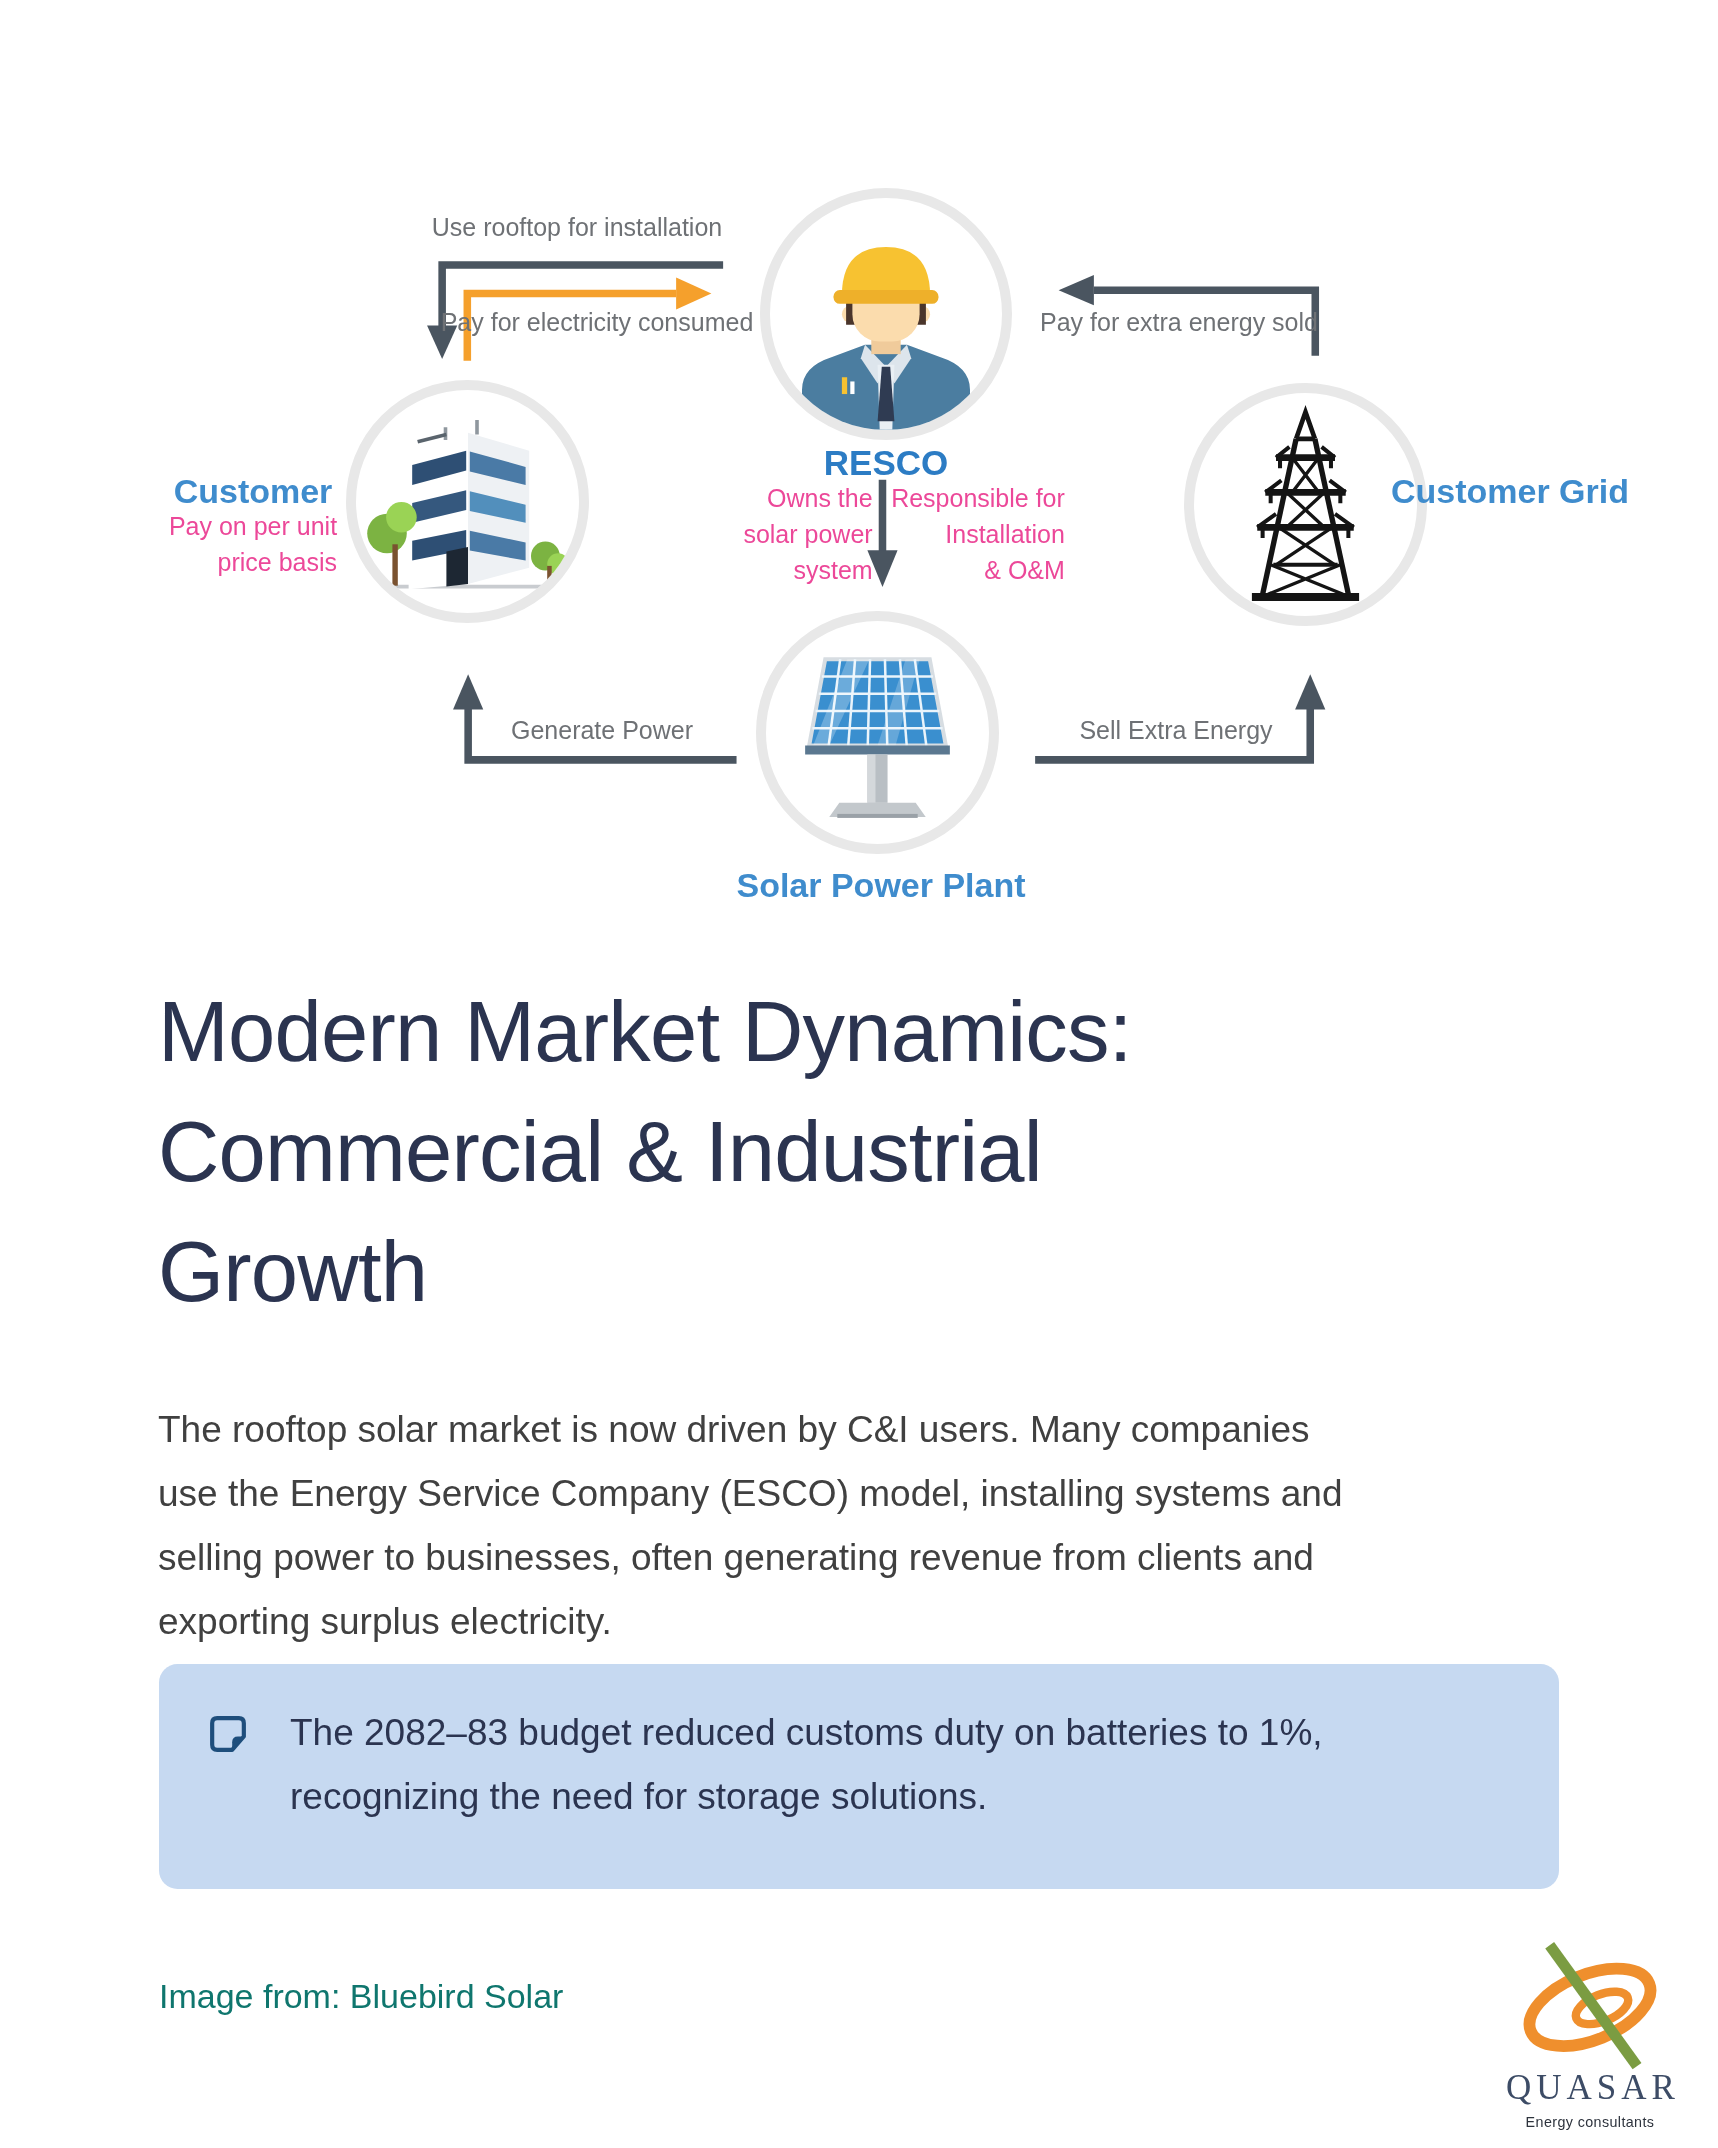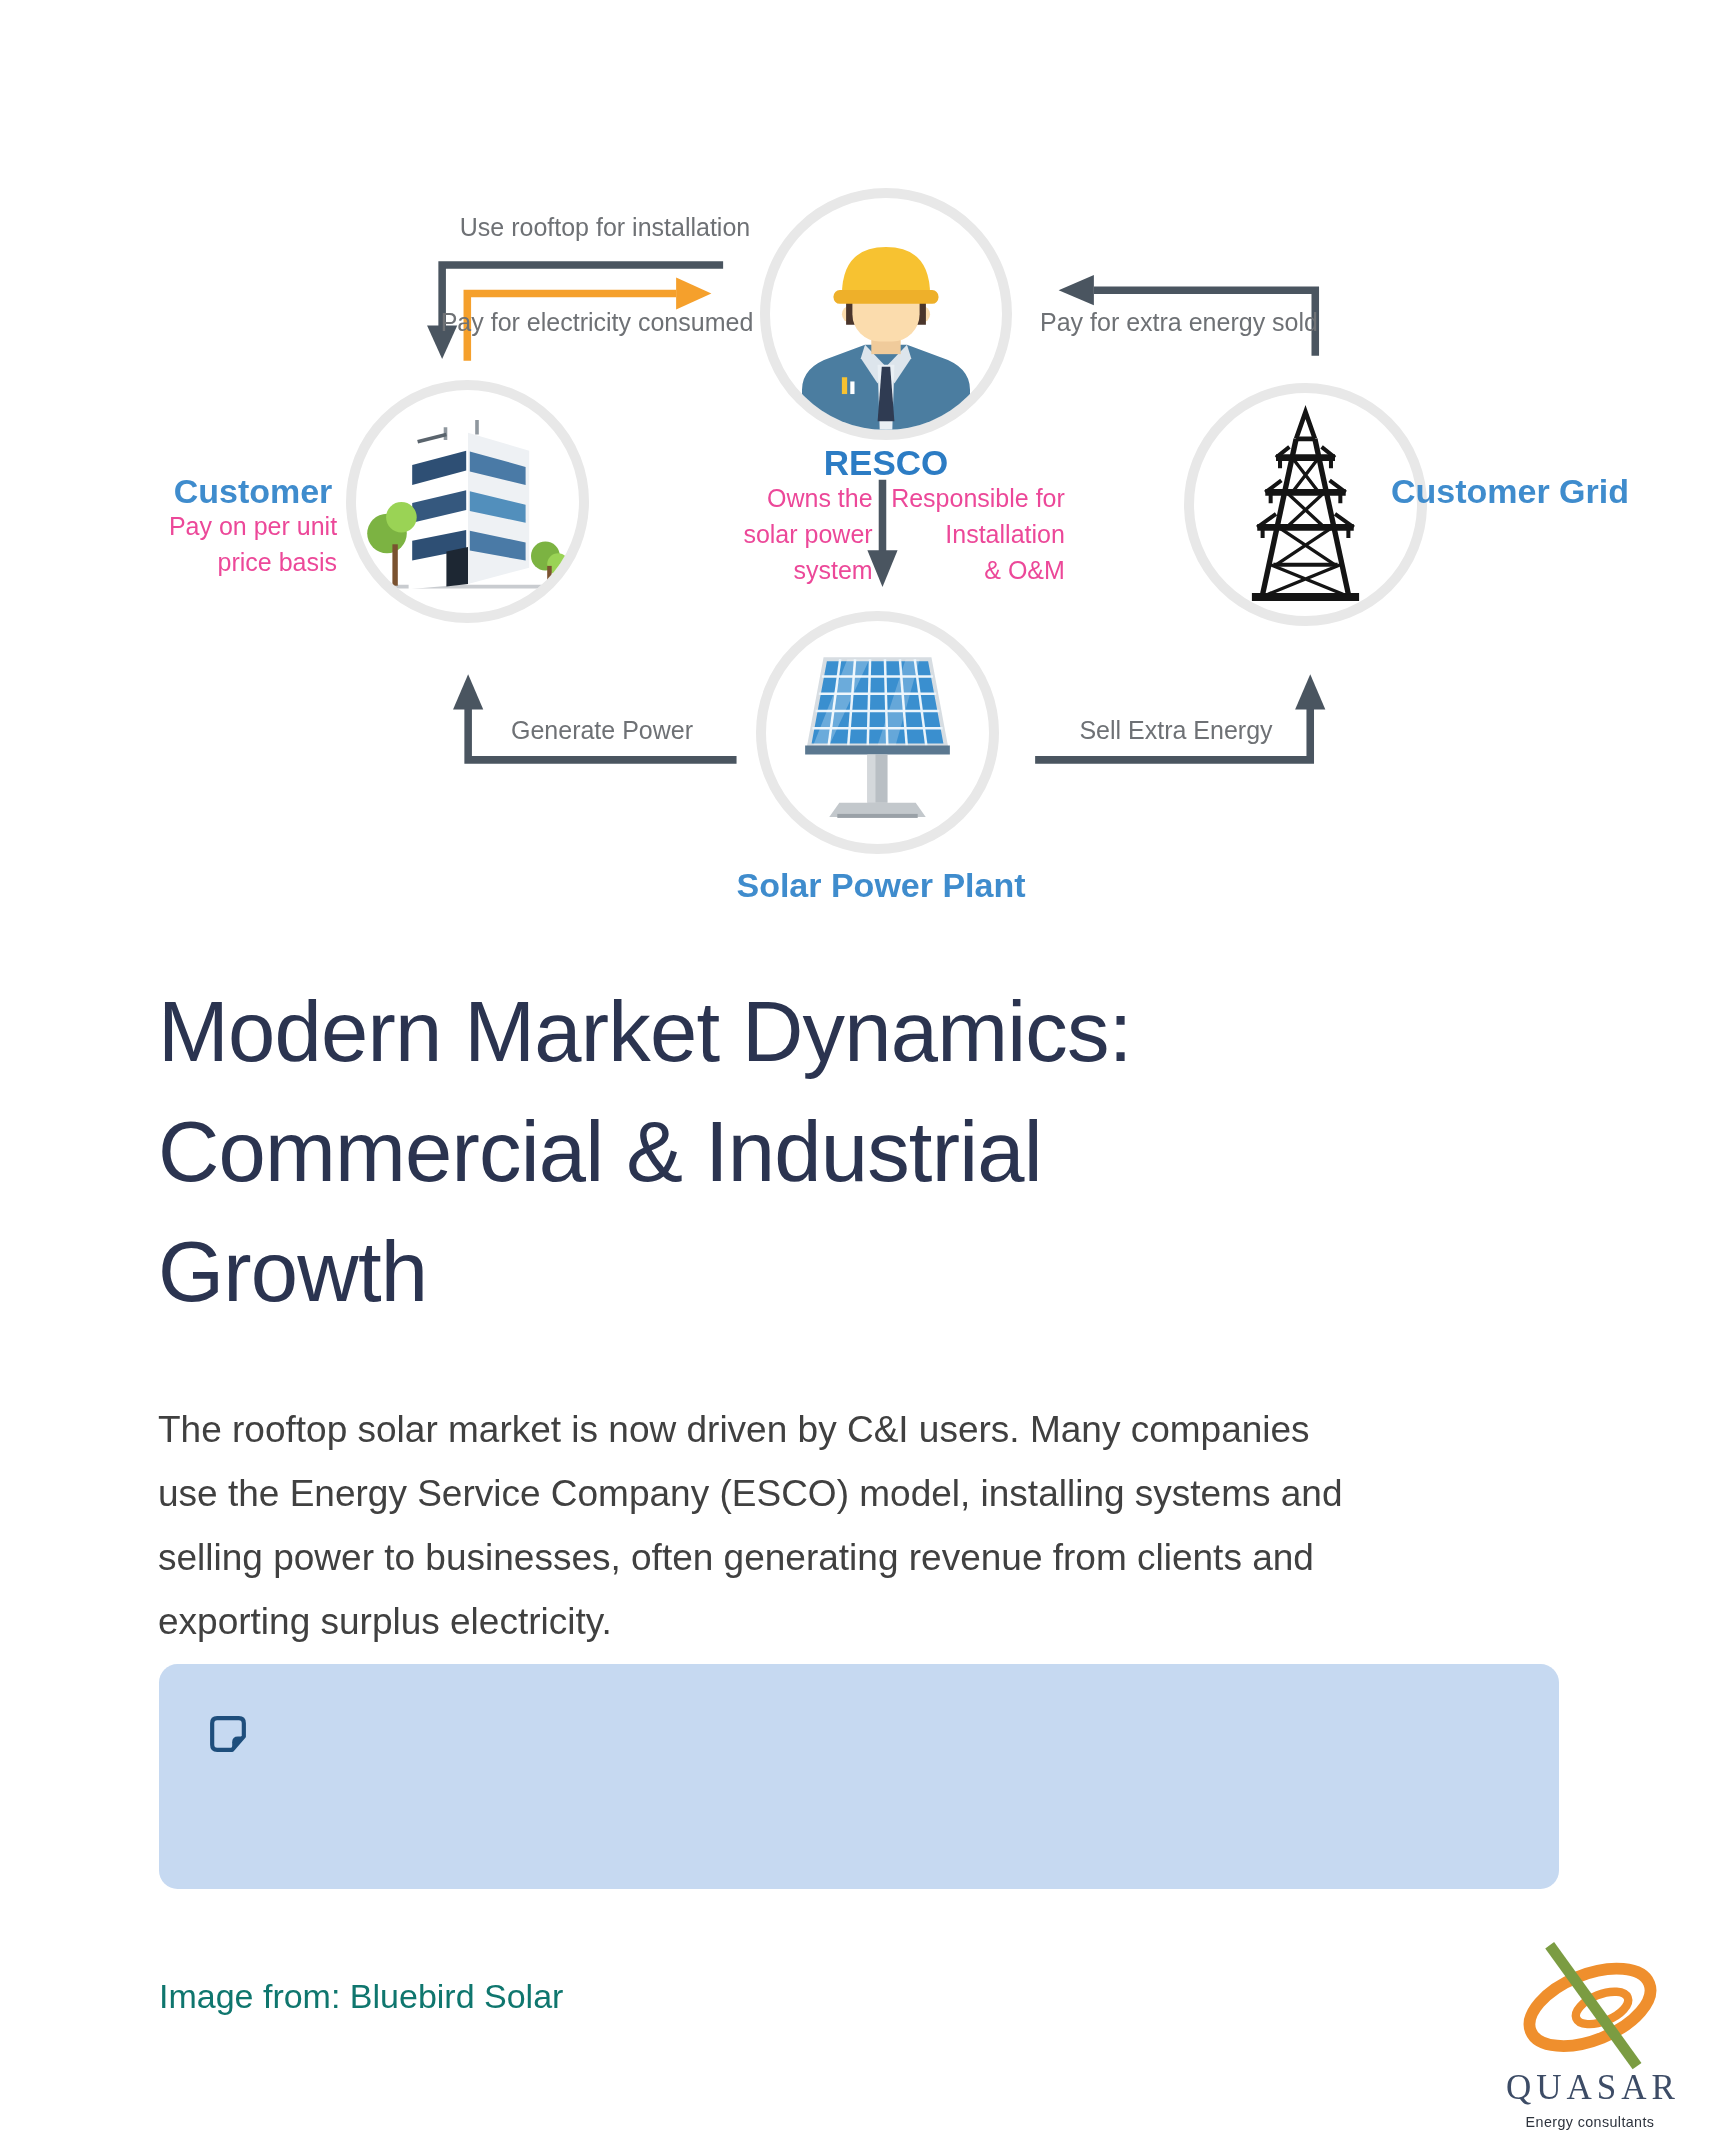--- a/index.html
+++ b/index.html
@@ -176,21 +176,21 @@
       <polygon points="70,22 92,22 52,108 36,108" fill="#ffffff" opacity="0.25"></polygon>
       <polygon points="128,22 142,22 118,108 100,108" fill="#ffffff" opacity="0.22"></polygon>
       <polygon points="28,108 172,108 172,117 28,117" fill="#5b7890"></polygon>
       <rect x="90" y="117" width="20" height="48" fill="#b9bfc4"></rect>
       <rect x="90" y="117" width="8" height="48" fill="#d4d8db"></rect>
       <polygon points="62,165 138,165 148,179 52,179" fill="#c3c8cc"></polygon>
       <rect x="60" y="176" width="80" height="4" fill="#9aa1a7"></rect>
     </svg>
   </div>
 
-  <div class="edge-label" style="left:577px;top:213px;margin-left:28px;">Use rooftop for installation</div>
+  <div class="edge-label" style="left:577px;top:213px;">Use rooftop for installation</div>
   <div class="edge-label" style="left:597px;top:308px;">Pay for electricity consumed</div>
   <div class="edge-label" style="left:1179px;top:308px;">Pay for extra energy sold</div>
   <div class="edge-label" style="left:602px;top:716px;">Generate Power</div>
   <div class="edge-label" style="left:1176px;top:716px;">Sell Extra Energy</div>
 
   <div class="node-label" style="left:886px;top:443px;font-size:35px;color:#2c7cc4;">RESCO</div>
   <div class="node-sub" style="left:808px;top:480px;">Owns the
 solar power
 system</div>
   <div class="node-sub" style="left:978px;top:480px;">Responsible for
@@ -214,20 +214,22 @@
 <p id="body-paragraph">The rooftop solar market is now driven by C&amp;I users. Many companies
 use the Energy Service Company (ESCO) model, installing systems and
 selling power to businesses, often generating revenue from clients and
 exporting surplus electricity.</p>
 
 <div id="callout">
   <svg class="note" width="40" height="40" viewBox="0 0 48 48">
     <path d="M11 5 H37 Q43 5 43 11 V27 L29 43 H11 Q5 43 5 37 V11 Q5 5 11 5 Z" fill="none" stroke="#1e4e7c" stroke-width="5" stroke-linejoin="round"></path>
     <path d="M43 27 L29 43 L29 34 Q29 27 36 27 Z" fill="#1e4e7c"></path>
   </svg>
+  <div id="callout-text">The 2082–83 budget reduced customs duty on batteries to 1%,
+recognizing the need for storage solutions.</div>
 </div>
 
 <p id="image-caption">Image from: Bluebird Solar</p>
 
 <div id="logo">
   <svg width="168" height="133" viewBox="0 0 200 158">
     <g transform="rotate(-22 100 80)">
       <ellipse cx="100" cy="80" rx="76" ry="39" fill="none" stroke="#ef8f2d" stroke-width="14"></ellipse>
       <ellipse cx="113" cy="86" rx="33" ry="16" fill="none" stroke="#ef8f2d" stroke-width="10"></ellipse>
     </g>

